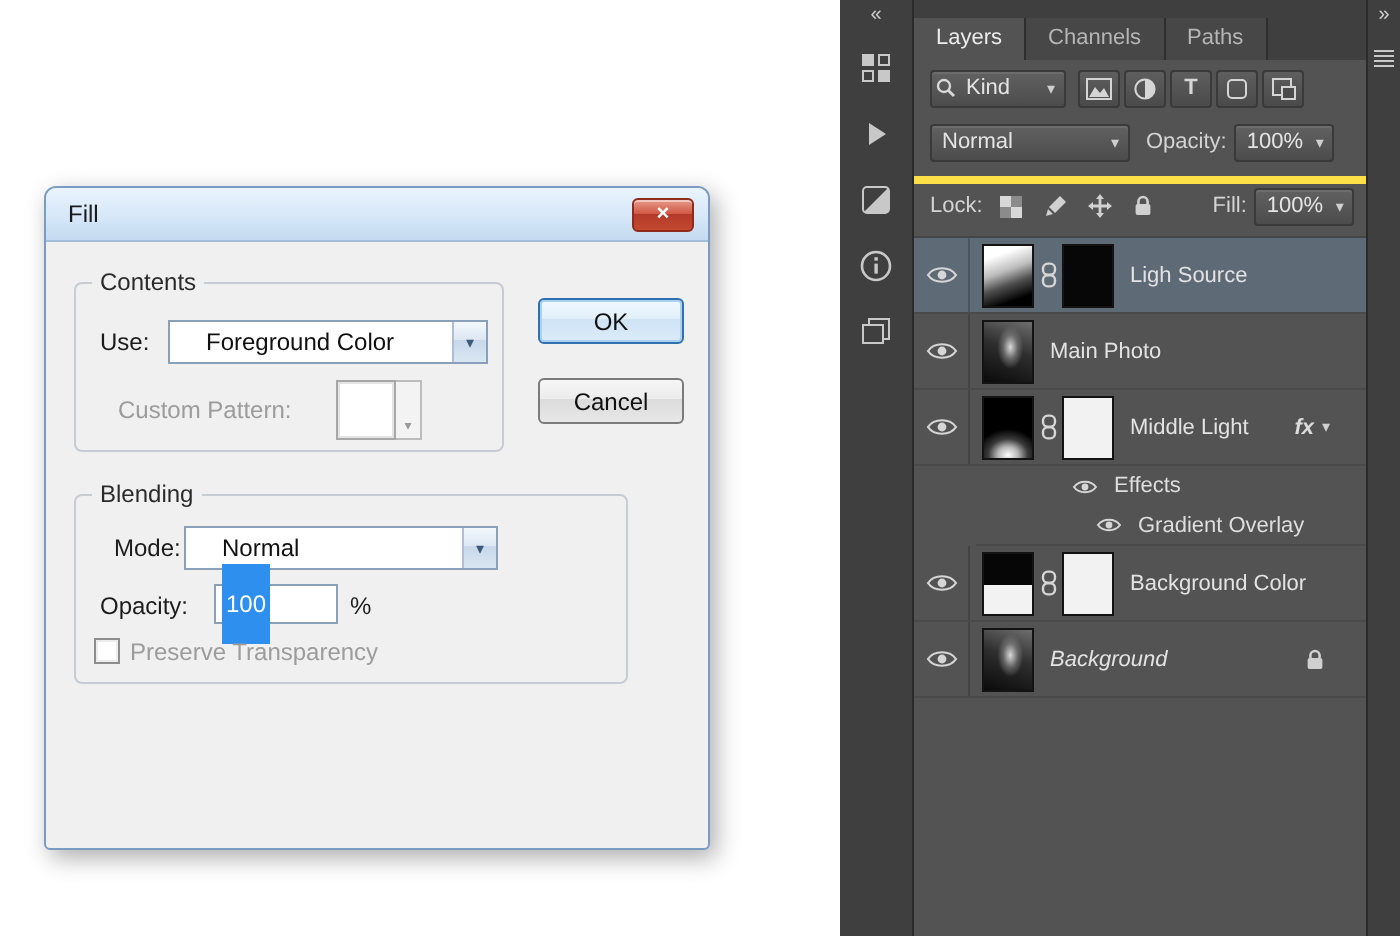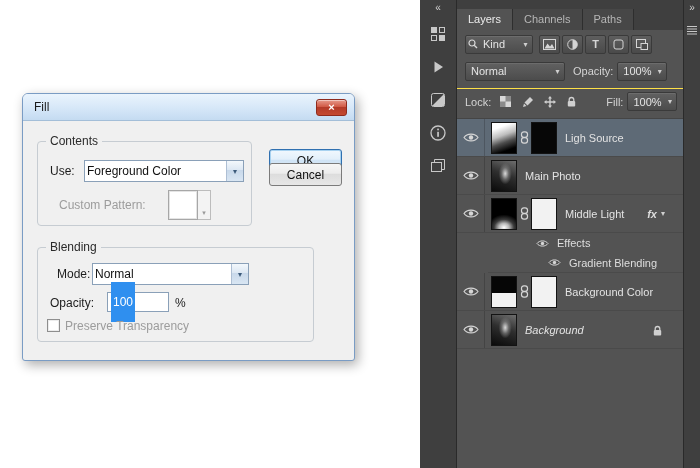--- a/index.html
+++ b/index.html
@@ -29,21 +29,21 @@
   .kind-combo { width:68px; margin-right:6px; }
   .kind-combo .txt { padding:0 3px; }
   .fbtn { width:21px; height:19px; margin-right:2px; display:flex; align-items:center; justify-content:center; background:linear-gradient(#5e5e5e,#4a4a4a); border:1px solid #3a3a3a; border-radius:2px; }
   .fbtn .tglyph { font-size:11px; font-weight:bold; color:#d5d5d5; line-height:11px; }
 
   .blend-row { position:absolute; left:0; top:30px; right:0; height:22px; display:flex; align-items:center; padding-left:8px; }
   .mode-combo { width:100px; }
   .op-label { margin-left:8px; margin-right:4px; }
   .val-combo { width:50px; }
 
-  .lock-row { position:absolute; left:0; top:58px; right:0; height:26px; display:flex; align-items:center; padding-left:8px; border-top:1px solid #fde047; }
+  .lock-row { position:absolute; left:0; top:58px; right:0; height:26px; display:flex; align-items:center; padding-left:8px; border-top:4px solid #fde047; }
   .lbtn { width:19px; height:17px; margin-right:3px; display:flex; align-items:center; justify-content:center; background:none; border:none; }
   .fill-label { margin-left:22px; margin-right:4px; }
 
   .layer-list { position:absolute; left:0; top:88px; right:0; bottom:0; border-top:1px solid #454545; }
   .lrow { position:relative; display:flex; align-items:center; height:38px; border-bottom:1px solid #4a4a4a; }
   .lrow.selected { background:#5e6a76; }
   .eye-col { width:28px; align-self:stretch; display:flex; align-items:center; justify-content:center; border-right:1px solid rgba(0,0,0,.18); }
   .thumb { width:26px; height:32px; margin-left:6px; border:1px solid #131313; flex:none; }
   .linkwrap { width:14px; display:flex; justify-content:center; flex:none; }
   .mask { width:26px; height:32px; border:1px solid #131313; flex:none; }
@@ -65,49 +65,49 @@
   .th-glow { background:radial-gradient(ellipse 16px 13px at 50% 95%, #fff 0%, #b5b5b5 32%, #3a3a3a 62%, #000 100%); }
   .th-bw { background:linear-gradient(180deg,#060606 0%, #060606 52%, #f2f2f2 52%, #f2f2f2 100%); }
   .mask-black { background:#070707; }
   .mask-white { background:#f2f2f2; }
 
   .right-strip { width:17px; height:100%; background:#3f3f3f; border-left:1px solid #2a2a2a; display:flex; flex-direction:column; align-items:center; }
   .rs-collapse { color:#cfcfcf; font-size:10px; line-height:12px; margin-top:2px; }
   .rs-menu { margin-top:8px; }
 
   
-  .dlg { position:absolute; left:22px; top:93px; width:333px; height:268px; background:#f0f0f0; border:1px solid #7a9cc4; border-radius:6px 6px 3px 3px; box-shadow:3px 4px 12px rgba(0,0,0,.32); font-size:12px; color:#1c1c1c; }
+  .dlg { position:absolute; left:22px; top:93px; width:333px; height:332px; background:#f0f0f0; border:1px solid #7a9cc4; border-radius:6px 6px 3px 3px; box-shadow:3px 4px 12px rgba(0,0,0,.32); font-size:12px; color:#1c1c1c; }
   .dlg-title { position:relative; height:27px; background:linear-gradient(#eaf4fd,#d6e7f8 55%,#c4dbf1); border-bottom:1px solid #a3bed8; border-radius:5px 5px 0 0; }
   .dlg-title-text { position:absolute; left:11px; top:6px; font-size:12px; color:#1b1b1b; }
   .dlg-close { position:absolute; right:7px; top:5px; width:31px; height:17px; background:linear-gradient(#e79a8c 0%, #d15a46 45%, #b23a29 46%, #c4492f 100%); border:1px solid #8f2b1d; border-radius:3px; color:#fff; display:flex; align-items:center; justify-content:center; box-shadow:inset 0 1px 0 rgba(255,255,255,.45); }
   .dlg-close span { font-size:11px; font-weight:bold; line-height:11px; }
   .dlg-body { position:relative; height:241px; }
 
   .group { position:absolute; border:1px solid #c6ccd2; border-radius:4px; background:transparent; }
   .legend { position:absolute; top:-8px; left:8px; background:#f0f0f0; padding:0 4px; font-size:12px; color:#2b2b2b; }
   .g-contents { left:14px; top:20px; width:215px; height:85px; }
   .g-blending { left:14px; top:126px; width:277px; height:95px; }
 
   .lbl { position:absolute; font-size:12px; color:#1c1c1c; white-space:nowrap; }
   .lbl.disabled { color:#9c9c9c; }
 
   .combo { position:absolute; height:22px; background:#fff; border:1px solid #8aa0b8; display:flex; align-items:center; }
-  .combo .ctxt { flex:1; padding-left:2px; font-size:12px; color:#111; white-space:nowrap; overflow:hidden; }
+  .combo .ctxt { flex:1; padding-left:18px; font-size:12px; color:#111; white-space:nowrap; overflow:hidden; }
   .combo .carr { width:17px; height:100%; display:flex; align-items:center; justify-content:center; background:linear-gradient(#f3f8fc,#dce7f3 45%,#c8d8ea 46%,#d9e6f3); border-left:1px solid #aebfd4; color:#3c5a7a; font-size:8px; }
 
   .use-combo { left:46px; top:18px; width:160px; }
   .mode-combo-l { left:54px; top:15px; width:157px; }
 
   .pattern { position:absolute; left:130px; top:48px; width:44px; height:30px; display:flex; }
   .pattern-swatch { width:30px; height:30px; background:#fff; border:1px solid #a7a7a7; box-shadow:inset 0 0 0 1px #e4e4e4; }
   .pattern-arr { width:13px; height:30px; display:flex; align-items:flex-end; justify-content:center; color:#9a9a9a; font-size:7px; padding-bottom:2px; border:1px solid #bcbcbc; border-left:none; background:#f3f3f3; }
 
   .btn { position:absolute; width:73px; height:23px; font-family:"Liberation Sans",sans-serif; font-size:12px; color:#111; border-radius:3px; }
   .btn-ok { left:246px; top:28px; border:1px solid #3070b0; background:linear-gradient(#f1f8fe,#e2effa 45%,#cfe3f5 46%,#dcebf8); box-shadow:inset 0 0 0 1px #a8d2f0; }
-  .btn-cancel { left:246px; top:42px; border:1px solid #7b7b7b; background:linear-gradient(#f6f6f6,#ececec 45%,#dcdcdc 46%,#e7e7e7);text-align:center; }
+  .btn-cancel { left:246px; top:68px; border:1px solid #7b7b7b; background:linear-gradient(#f6f6f6,#ececec 45%,#dcdcdc 46%,#e7e7e7);text-align:center; }
 
   .op-box { position:absolute; left:69px; top:44px; width:62px; height:20px; background:#fff; border:1px solid #8aa0b8; display:flex; align-items:center; padding-left:3px; }
   .op-sel { background:#2f8fef; color:#fff; font-size:12px; padding:13px 2px; }
   .pct { left:137px; top:48px; }
 
   .chk { position:absolute; left:9px; top:71px; width:13px; height:13px; background:#fff; border:1px solid #8e8e8e; box-shadow:inset 0 0 0 1px #ececec; }
   .chk-label { left:27px; top:71px; color:#9c9c9c; }
 </style>
 </head>
 <body>
@@ -308,21 +308,21 @@
             <span class="sname">Effects</span>
           </div>
 
           <div class="srow fxitem">
             <span class="seye">
               <svg width="13" height="9">
                   <path d="M1 4.5 C3.5 1 9.5 1 12 4.5 C9.5 8 3.5 8 1 4.5 Z" fill="none" stroke="#d6d6d6"></path>
                   <circle cx="6.5" cy="4.5" r="1.7" fill="#d6d6d6"></circle>
                 </svg>
             </span>
-            <span class="sname">Gradient Blending</span>
+            <span class="sname">Gradient Overlay</span>
           </div>
 
           <div class="lrow">
             <div class="eye-col">
               <svg width="16" height="11">
                   <path d="M1 5.5 C4 1 12 1 15 5.5 C12 10 4 10 1 5.5 Z" fill="none" stroke="#d6d6d6" stroke-width="1.1"></path>
                   <circle cx="8" cy="5.5" r="2.2" fill="#d6d6d6"></circle>
                 </svg>
             </div>
             <div class="thumb th-bw"></div>

